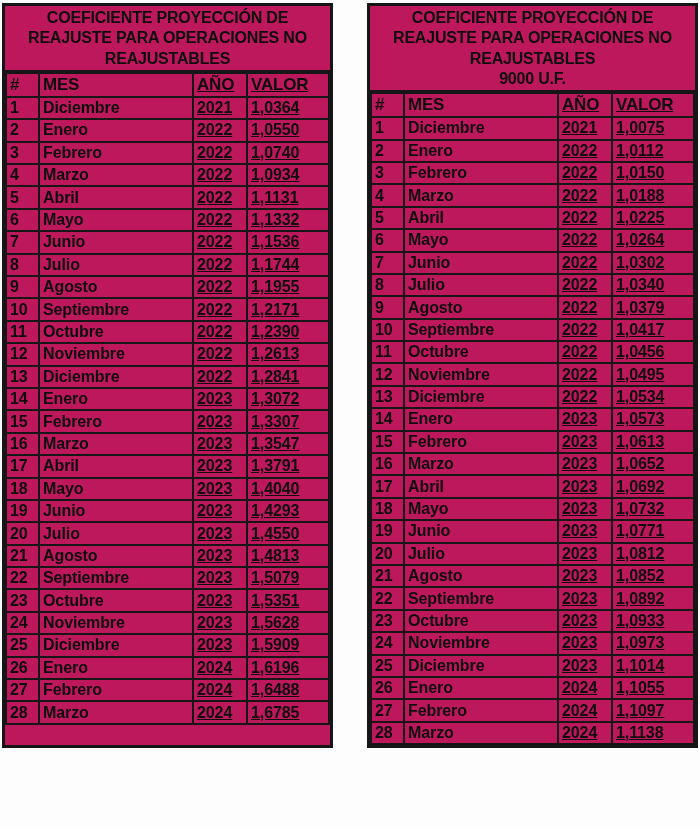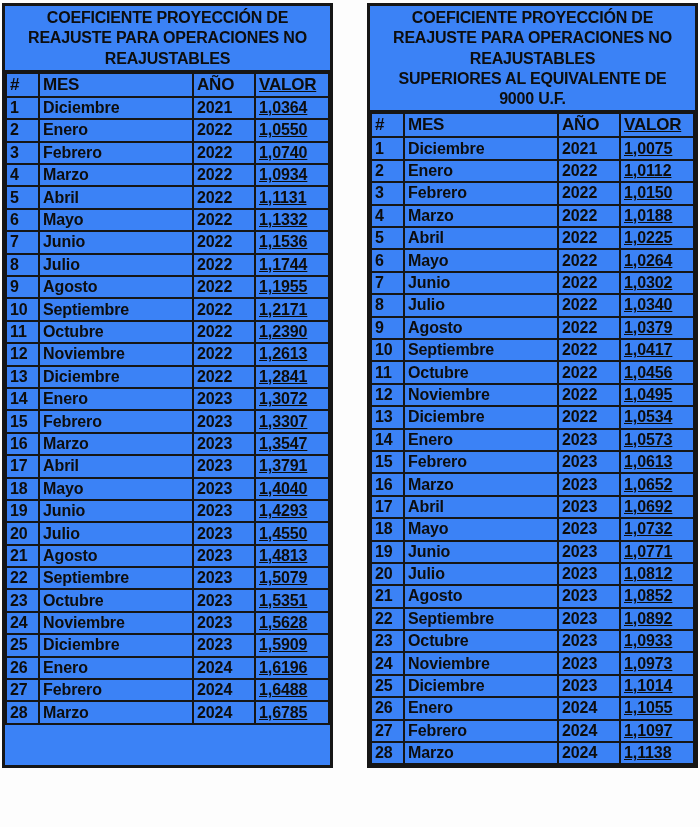--- a/index.html
+++ b/index.html
@@ -12,21 +12,21 @@
     color: #0d0d0d;
   }
   .wrap {
     display: flex;
     justify-content: space-between;
     padding: 3px 2px 0 2px;
   }
   .tbl {
     width: 331px;
     border: 3px solid #161616;
-    background: #3b82f6;
+    background: #be185d;
   }
   .ttl {
     text-align: center;
     font-size: 16px;
     line-height: 20.3px;
     letter-spacing: -0.2px;
     padding: 2px 2px 1px 2px;
     border-bottom: 2px solid #161616;
   }
   table.grid {
@@ -47,21 +47,21 @@
     font-size: 17px;
     letter-spacing: -0.2px;
   }
   .grid td {
     height: 22.4px;
     font-size: 16px;
     letter-spacing: -0.1px;
   }
   .c0 { width: 33px; }
   .c1 { width: 154px; }
-  .c2 { width: 62px; }
+  .c2 { width: 54px; text-decoration: underline; }
   .c3 { width: auto; text-decoration: underline; }
 </style>
 </head>
 <body>
 
 <div class="wrap">
 
   <section class="tbl">
     <header class="ttl">
       <div>COEFICIENTE PROYECCIÓN DE</div>
@@ -248,21 +248,20 @@
           </tr>
         </tbody>
     </table>
   </section>
 
   <section class="tbl">
     <header class="ttl">
       <div>COEFICIENTE PROYECCIÓN DE</div>
       <div>REAJUSTE PARA OPERACIONES NO</div>
       <div>REAJUSTABLES</div>
-      <div>SUPERIORES AL EQUIVALENTE DE</div>
       <div>9000 U.F.</div>
     </header>
     <table class="grid">
       <thead>
         <tr>
           <th class="c0">#</th>
           <th class="c1">MES</th>
           <th class="c2">AÑO</th>
           <th class="c3">VALOR</th>
         </tr>

